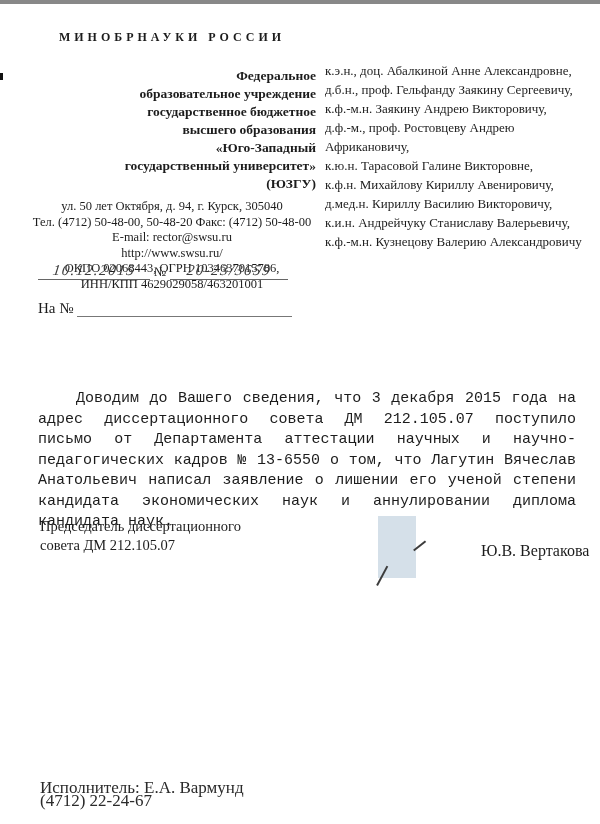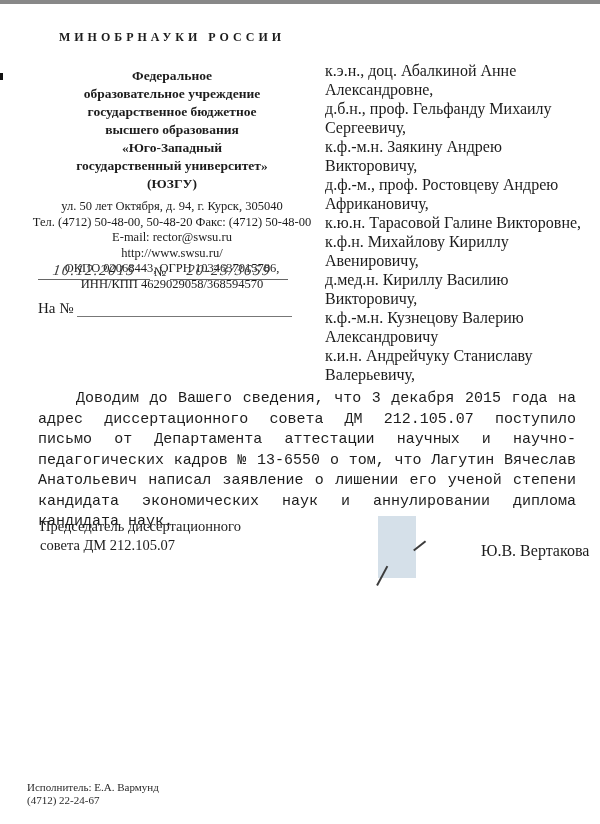--- a/index.html
+++ b/index.html
@@ -20,21 +20,21 @@
     left: 28px; top: 26px;
     width: 288px;
     text-align: center;
   }
   .ministry {
     font-weight: bold;
     font-size: 12px;
     letter-spacing: 4px;
     white-space: nowrap;
   }
-  .org-block { margin-top: 22px; font-weight: bold; font-size: 13.5px; line-height: 18px; }
+  .org-block { margin-top: 22px; font-weight: bold; font-size: 13.5px; line-height: 18px; text-align: right; }
   .address-block { margin-top: 6px; font-size: 12.5px; line-height: 15.5px; }
 
   
   .ref-line {
     position: absolute;
     left: 38px; top: 258px;
     width: 260px;
     font-size: 13px;
   }
   .hw {
@@ -55,21 +55,21 @@
     font-size: 15px;
     white-space: nowrap;
   }
   .na-underline { display: inline-block; width: 215px; border-bottom: 1px solid #777; vertical-align: bottom; height: 14px; }
 
   
   .recipients {
     position: absolute;
     left: 325px; top: 57px;
     width: 262px;
-    font-size: 16px;
+    font-size: 13px;
     line-height: 19px;
   }
 
   
   .body-text {
     position: absolute;
     left: 38px; top: 385px;
     width: 538px;
     font-size: 15px;
     line-height: 20.5px;
@@ -96,22 +96,22 @@
   .sig-name {
     position: absolute;
     left: 481px; top: 538px;
     font-size: 16px;
     white-space: nowrap;
   }
 
   
   .footer {
     position: absolute;
-    left: 27px; top: 777px;
-    font-size: 11px;
+    left: 40px; top: 777px;
+    font-size: 17px;
     line-height: 13px;
     color: #2a2a2a;
   }
 
   
   .artifact-left-edge {
     position: absolute;
     left: 0; top: 69px;
     width: 3px; height: 7px;
     background: #111;
@@ -134,43 +134,43 @@
       <div>«Юго-Западный</div>
       <div>государственный университет»</div>
       <div>(ЮЗГУ)</div>
     </div>
     <div class="address-block">
       <div>ул. 50 лет Октября, д. 94, г. Курск, 305040</div>
       <div>Тел. (4712) 50-48-00, 50-48-20 Факс: (4712) 50-48-00</div>
       <div>E-mail: rector@swsu.ru</div>
       <div>http://www.swsu.ru/</div>
       <div>ОКПО 02068443, ОГРН 1034637015786,</div>
-      <div>ИНН/КПП  4629029058/368594570</div>
+      <div>ИНН/КПП  4629029058/463201001</div>
     </div>
   </div>
 
   <div class="ref-line">
     <span class="u-date"><span class="hw">10.12.2015</span></span><span class="num-sign">№</span><span class="u-num"><span class="hw">20-23/3659</span></span>
   </div>
 
   <div class="na-line">
     <span>На №</span>
     <span class="na-underline"></span>
   </div>
 
   <div class="recipients">
     <div>к.э.н., доц. Абалкиной Анне Александровне,</div>
-    <div>д.б.н., проф. Гельфанду Михаилу Сергеевичу,</div>
+    <div>д.б.н., проф. Гельфанду Заякину Сергеевичу,</div>
     <div>к.ф.-м.н. Заякину Андрею Викторовичу,</div>
     <div>д.ф.-м., проф. Ростовцеву Андрею Африкановичу,</div>
     <div>к.ю.н. Тарасовой Галине Викторовне,</div>
     <div>к.ф.н. Михайлову Кириллу Авенировичу,</div>
     <div>д.мед.н. Кириллу Василию Викторовичу,</div>
+    <div>к.и.н. Андрейчуку Станиславу Валерьевичу,</div>
     <div>к.ф.-м.н. Кузнецову Валерию Александровичу</div>
-    <div>к.и.н. Андрейчуку Станиславу Валерьевичу,</div>
   </div>
 
   <div class="body-text">
     <p>Доводим до Вашего сведения, что 3 декабря 2015 года на адрес диссертационного совета ДМ 212.105.07  поступило письмо от Департамента аттестации научных и научно-педагогических кадров № 13-6550 о том, что Лагутин  Вячеслав Анатольевич написал заявление о лишении его ученой степени кандидата экономических  наук  и аннулировании диплома кандидата наук.</p>
   </div>
 
   <div class="sig-title">
     <div>Председатель диссертационного</div>
     <div>совета ДМ 212.105.07</div>
   </div>

